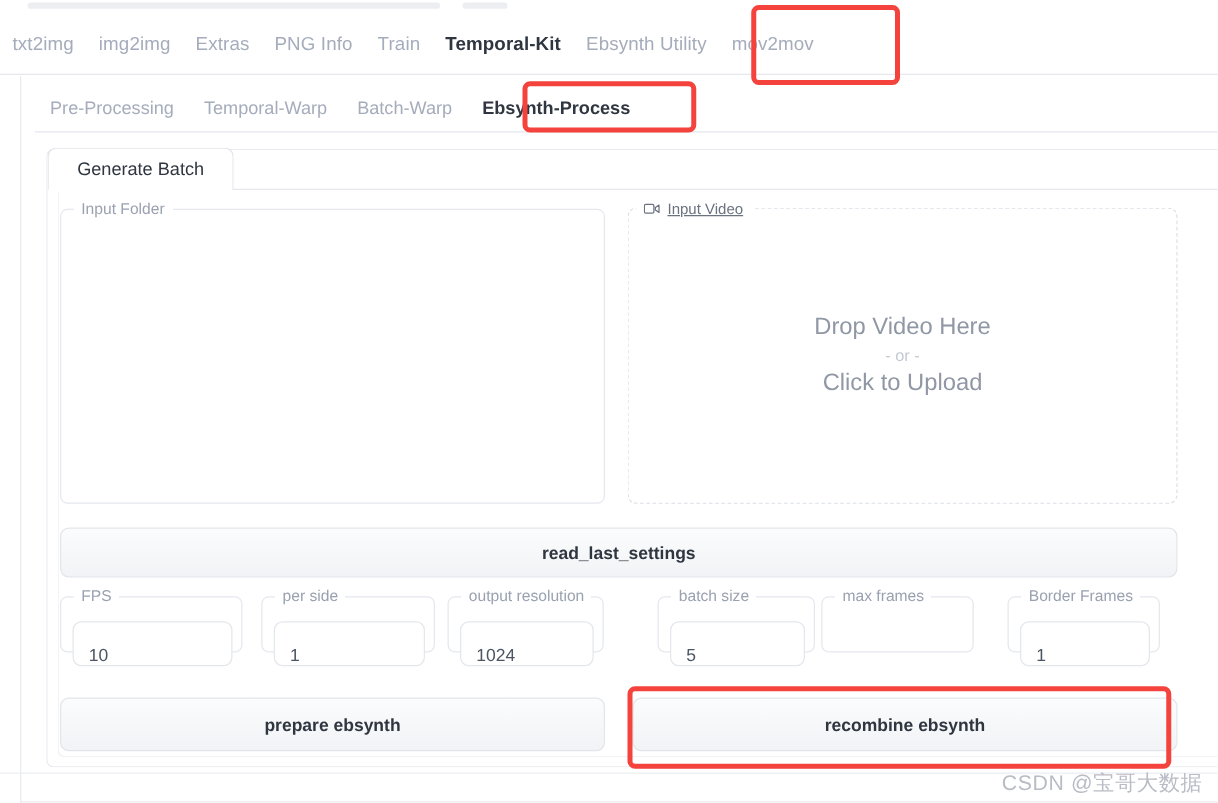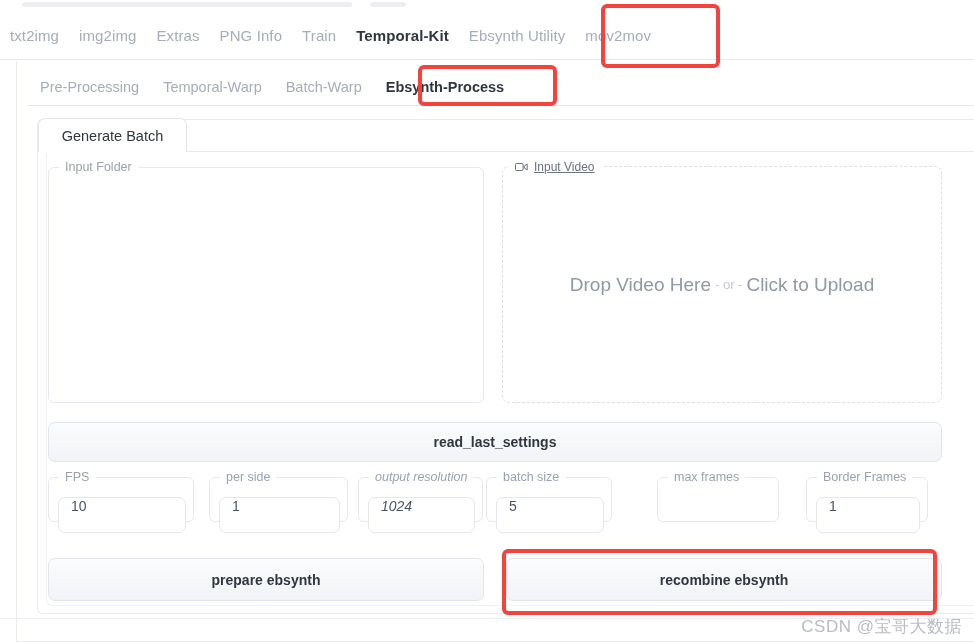--- a/index.html
+++ b/index.html
@@ -211,20 +211,21 @@
     font-size: 12px;
     color: #6b7280;
     border-radius: 4px;
     text-decoration: underline;
   }
   .cam-icon { display: block; }
   .drop-center {
     position: absolute;
     left: 0; top: 0; width: 100%; height: 100%;
     display: flex;
+    flex-direction: column;
     align-items: center;
     justify-content: center;
     gap: 4px;
     pointer-events: none;
   }
   .drop-main {
     font-size: 19px;
     color: #9097a5;
   }
   .drop-or {
@@ -267,21 +268,21 @@
   }
   .param-input {
     position: absolute;
     left: 9px; top: 13px;
     height: 36px;
     border: 1px solid #e4e7ec;
     border-radius: 7px;
     background: #fff;
     box-sizing: border-box;
     display: flex;
-    align-items: flex-start;
+    align-items: flex-end;
     padding-left: 12px;
     font-size: 14px;
     color: #4b5563;
     cursor: text;
   }
 
   
   .redbox {
     position: absolute;
     border: 4px solid #f4433c;
@@ -378,27 +379,27 @@
       <div class="param-input" style="width: 128px;">
         <span>10</span>
       </div>
     </fieldset>
     <fieldset class="fs param-fs" style="left: 209px; width: 139px;">
       <legend>per side</legend>
       <div class="param-input" style="width: 121px;">
         <span>1</span>
       </div>
     </fieldset>
-    <fieldset class="fs param-fs" style="left: 358px; width: 125px; font-style: italic;">
+    <fieldset class="fs param-fs" style="left: 358px; width: 125px;">
       <legend>output resolution</legend>
       <div class="param-input" style="width: 107px;">
         <span>1024</span>
       </div>
     </fieldset>
-    <fieldset class="fs param-fs" style="left: 486px; width: 126px;">
+    <fieldset class="fs param-fs" style="left: 526px; width: 126px;">
       <legend>batch size</legend>
       <div class="param-input" style="width: 108px;">
         <span>5</span>
       </div>
     </fieldset>
     <fieldset class="fs param-fs" style="left: 657px; width: 122px;">
       <legend>max frames</legend>
     </fieldset>
     <fieldset class="fs param-fs" style="left: 806px; width: 122px;">
       <legend>Border Frames</legend>

